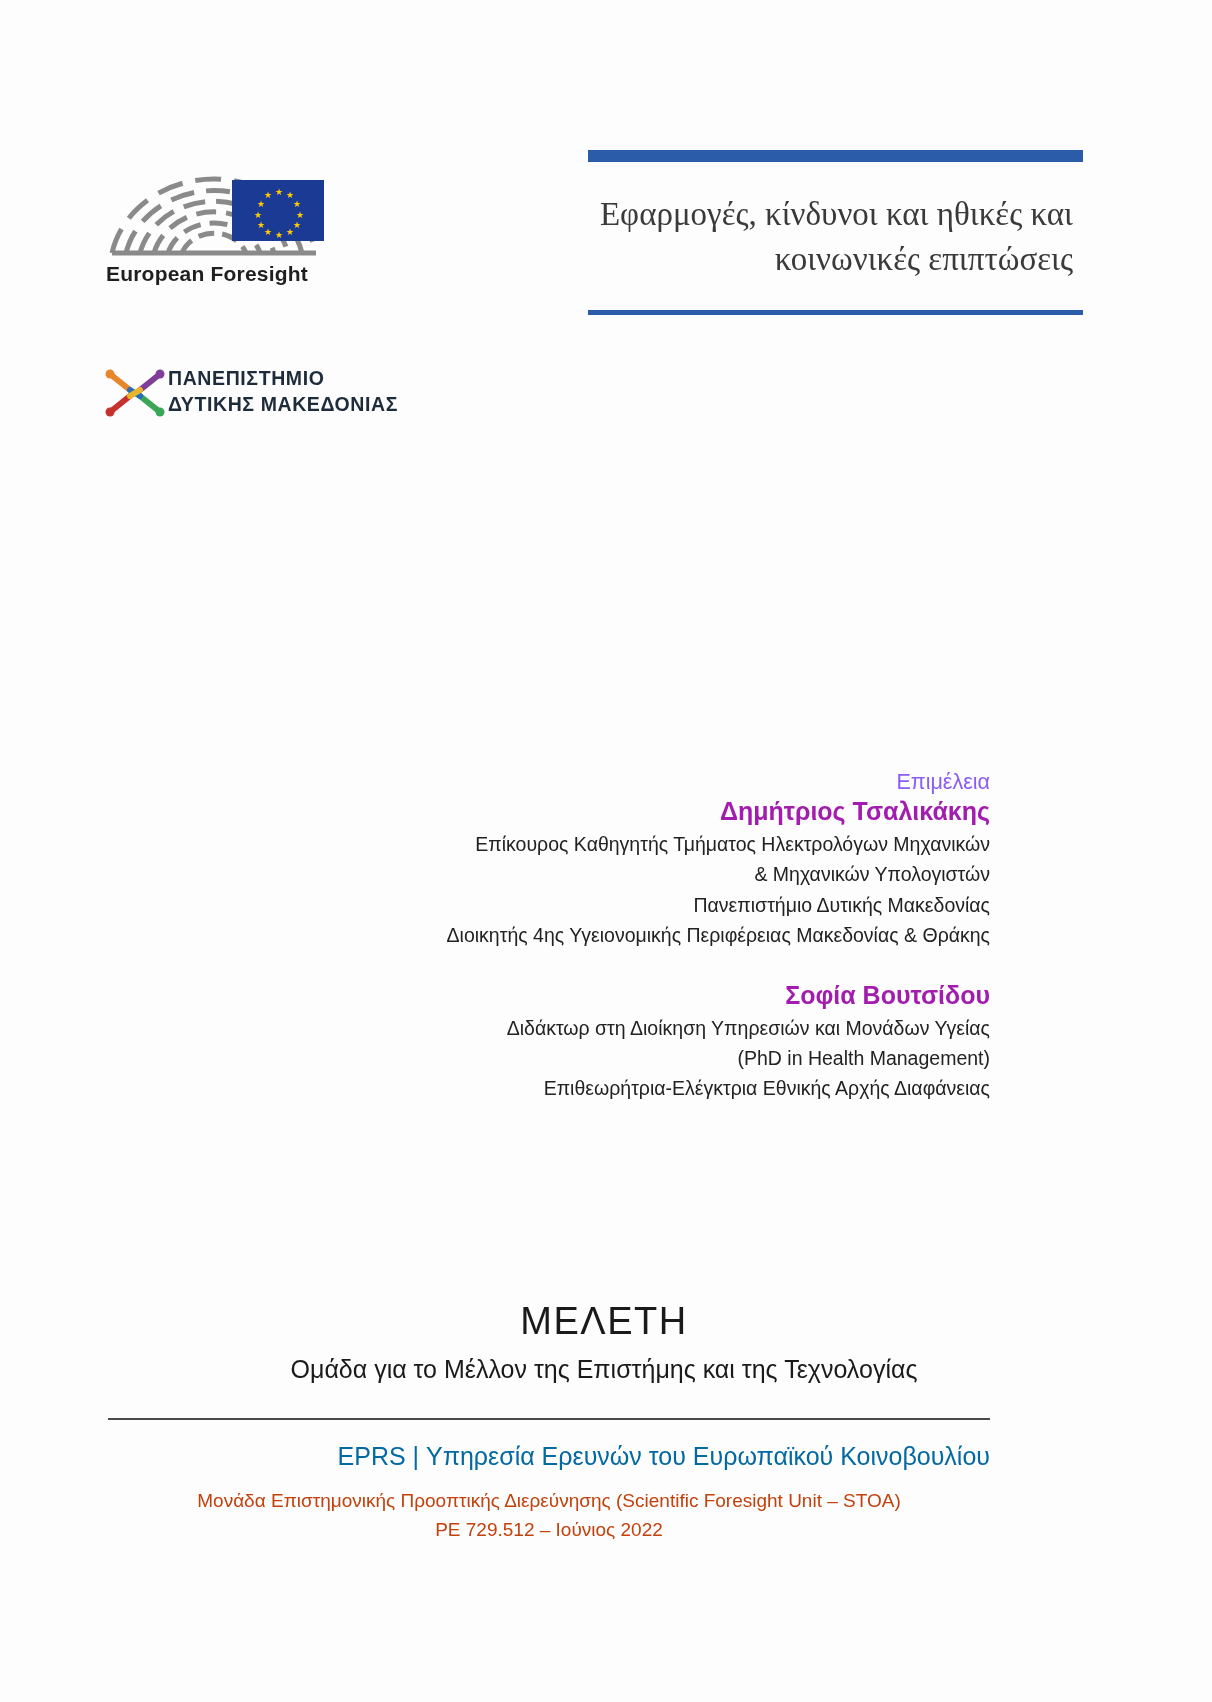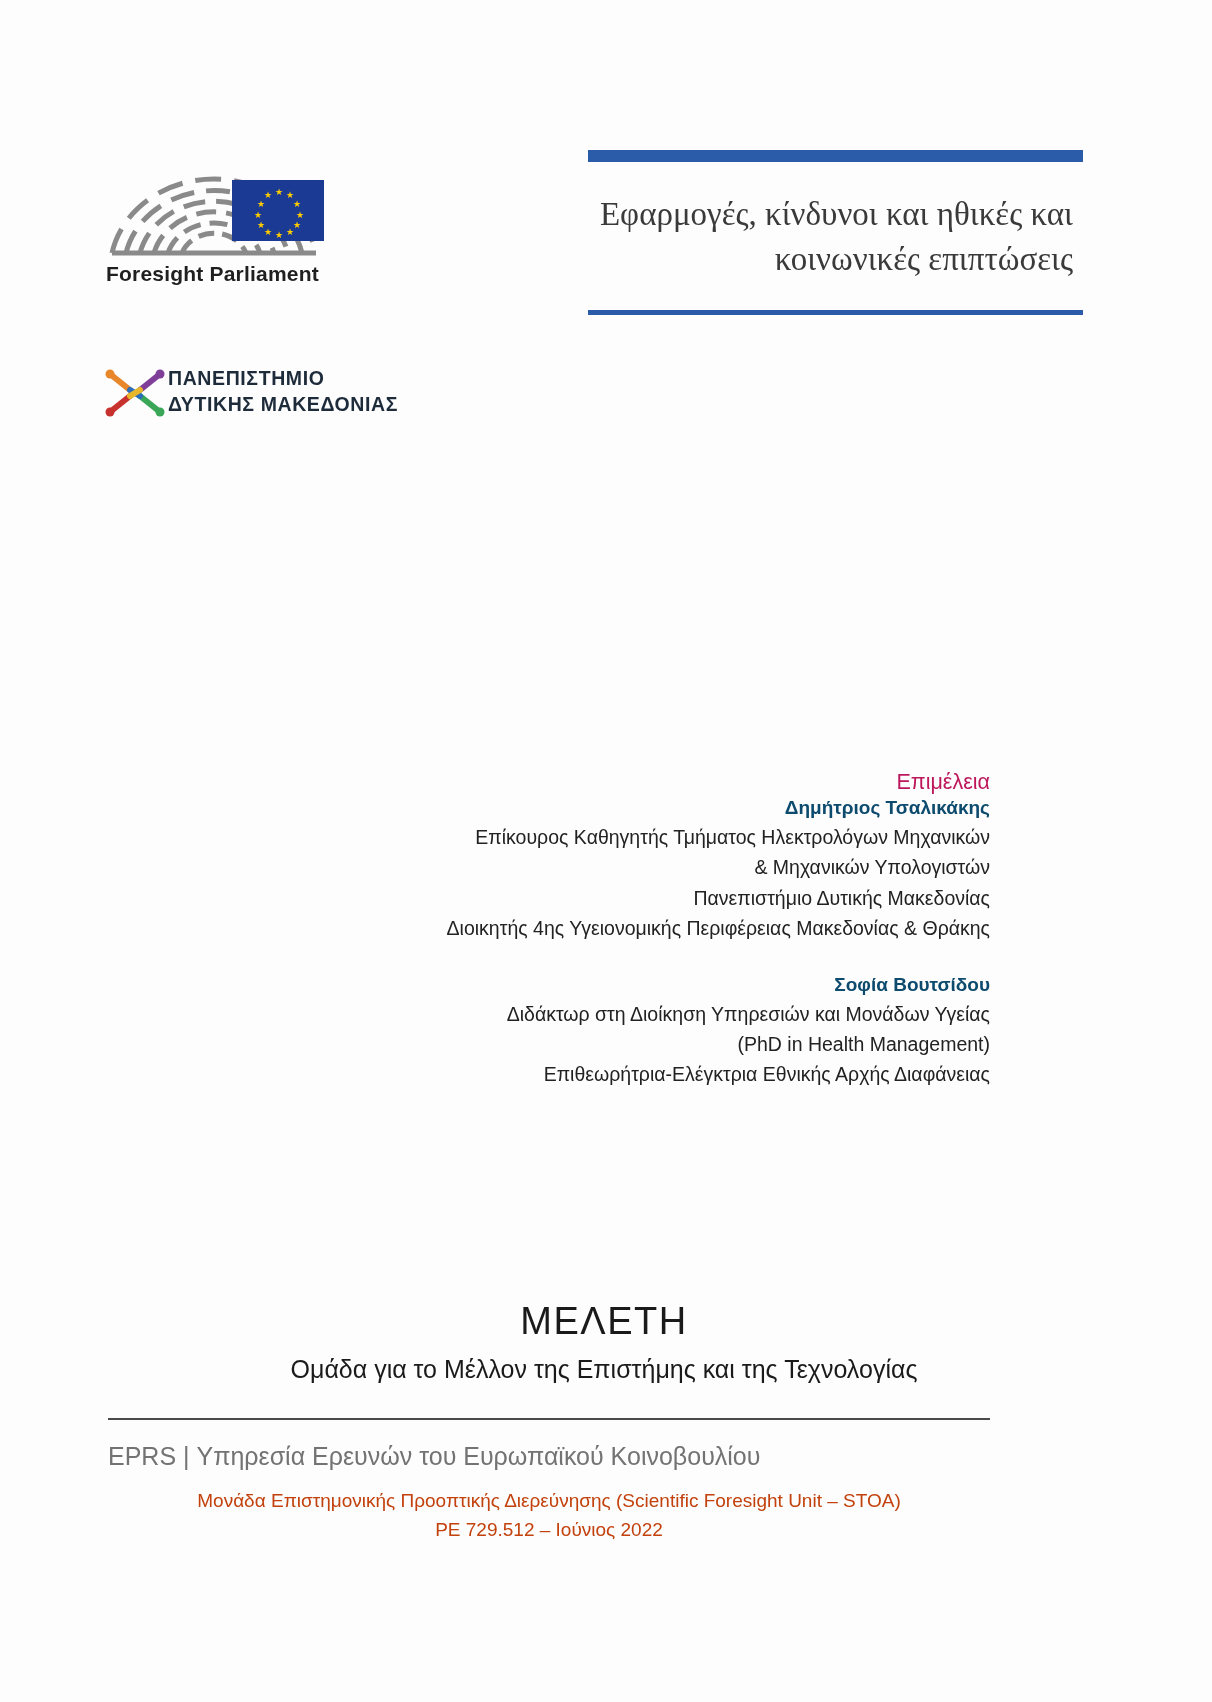--- a/index.html
+++ b/index.html
@@ -138,27 +138,27 @@
   
   .editors {
     position: absolute;
     right: 222px;
     top: 770px;
     width: 680px;
     text-align: right;
   }
   .editors .label {
     font-size: 21.5px;
-    color: #be185d;
+    color: #8b5cf6;
     margin-bottom: 2px;
   }
   .editors .person-name {
-    font-size: 19px;
+    font-size: 25px;
     font-weight: bold;
-    color: #0c4a6e;
+    color: #a21caf;
     margin-bottom: 3px;
   }
   .editors .person-line {
     font-size: 19.5px;
     line-height: 1.56;
     color: #222222;
   }
   .editors .gap {
     height: 30px;
   }
@@ -188,23 +188,23 @@
     right: 222px;
     top: 1418px;
   }
   .footer-rule {
     height: 2px;
     background: #4a4a4a;
     width: 100%;
     margin-bottom: 22px;
   }
   .footer-main {
-    text-align: left;
+    text-align: right;
     font-size: 25px;
-    color: #737373;
+    color: #0369a1;
     margin-bottom: 16px;
   }
   .footer-line {
     text-align: center;
     font-size: 19px;
     color: #c2410c;
     line-height: 1.5;
   }
 </style>
 </head>
@@ -239,21 +239,21 @@
           <i style="left:31px; top:40px;">★</i>
           <i style="left:20px; top:43px;">★</i>
           <i style="left:9px; top:40px;">★</i>
           <i style="left:2px; top:33px;">★</i>
           <i style="left:-1px; top:23px;">★</i>
           <i style="left:2px; top:12px;">★</i>
           <i style="left:9px; top:3px;">★</i>
         </div>
       </div>
 
-      <div class="ep-name">Foresight Parliament</div>
+      <div class="ep-name">European Foresight</div>
     </div>
 
     <div class="uowm-logo">
       <svg class="uowm-mark" viewBox="0 0 62 54">
         <g stroke-width="6" fill="none" stroke-linecap="round">
           <path d="M6,8 L26,24" stroke="#e8862a"></path>
           <path d="M56,8 L36,24" stroke="#7f3f98"></path>
           <path d="M6,46 L26,30" stroke="#c8322e"></path>
           <path d="M56,46 L36,30" stroke="#3aa657"></path>
           <path d="M26,24 L36,30" stroke="#2a6ebb"></path>

